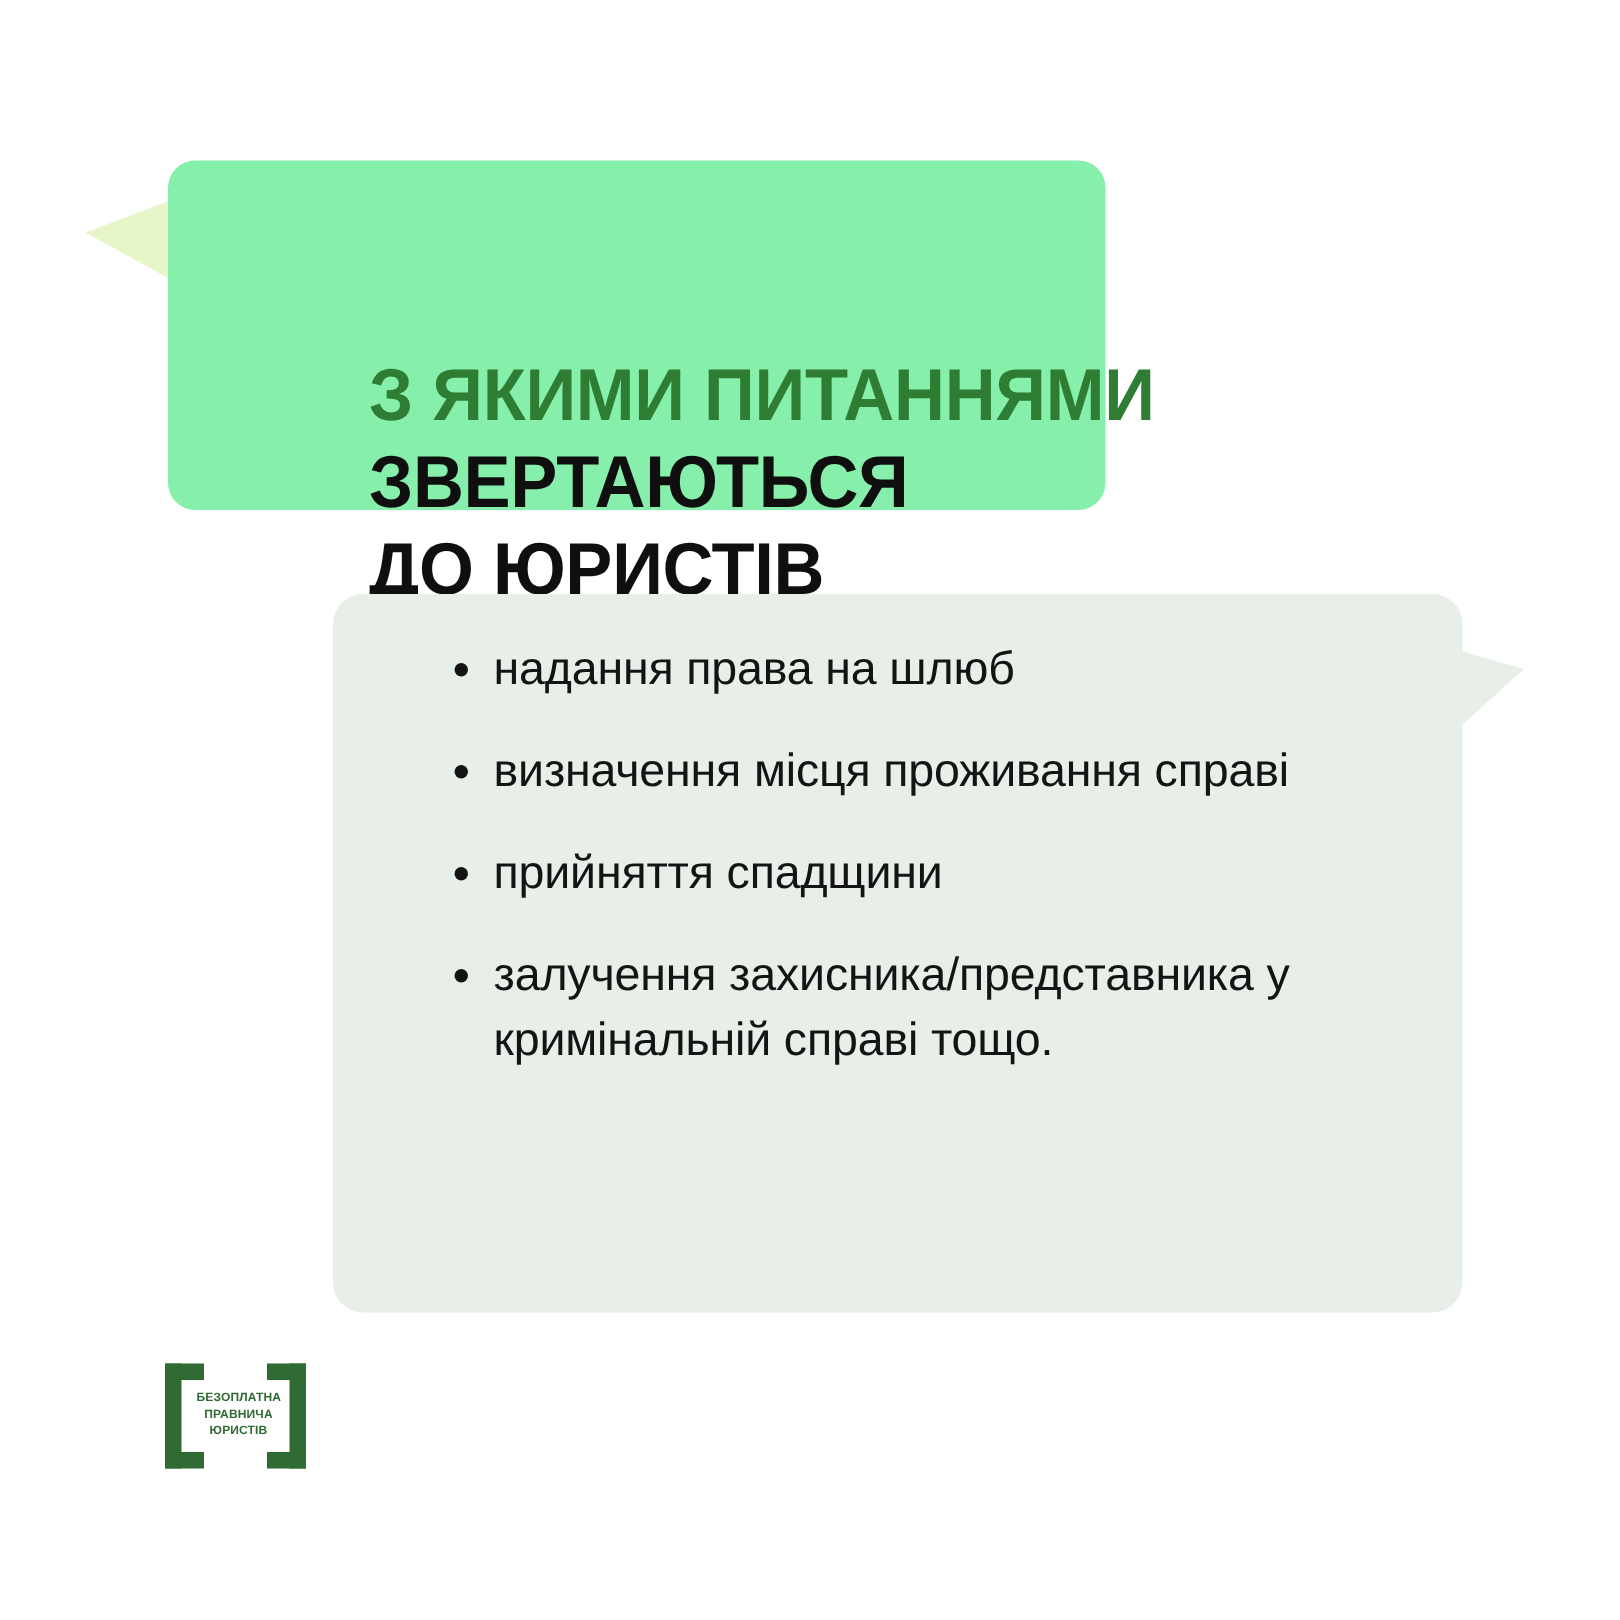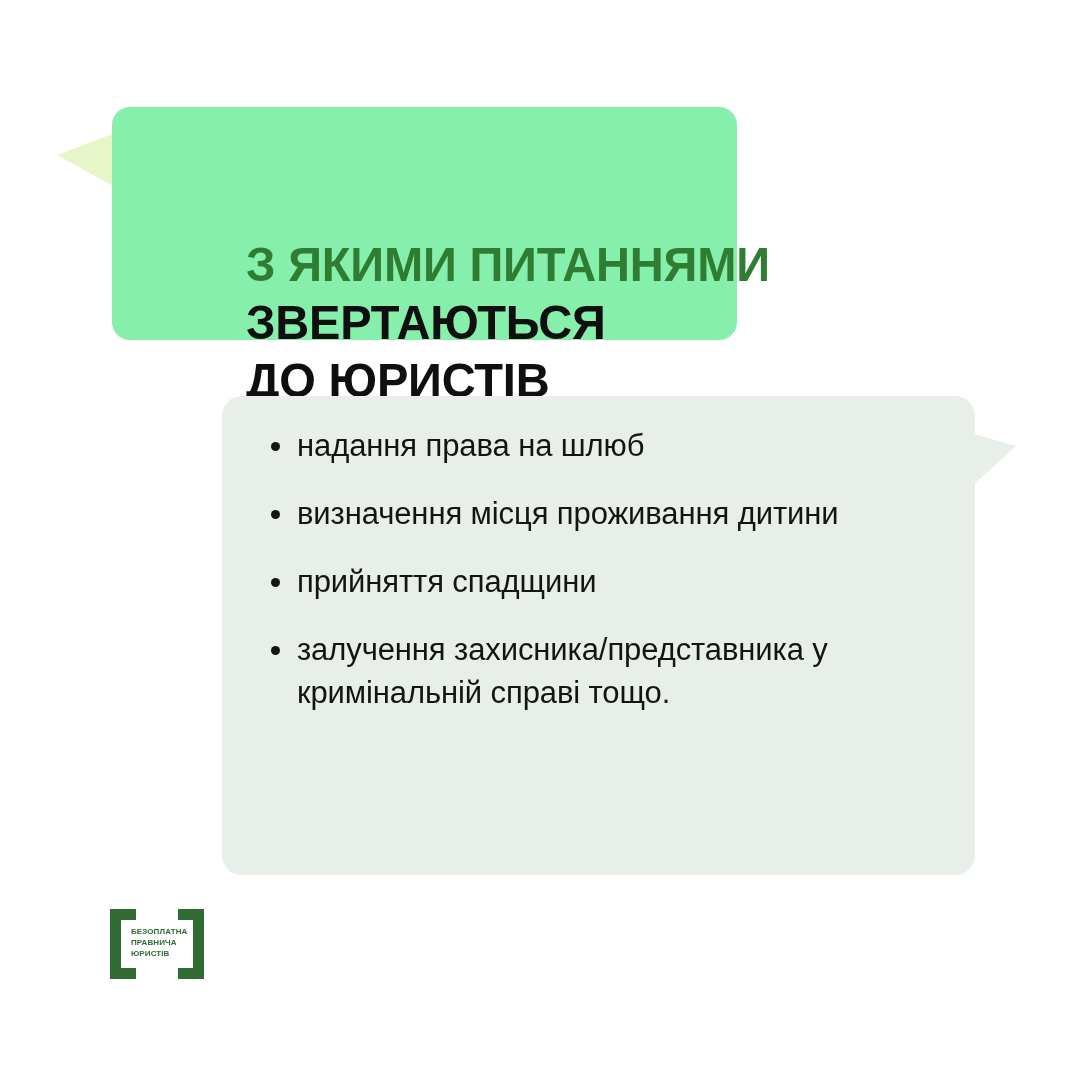--- a/index.html
+++ b/index.html
@@ -72,21 +72,21 @@
     top: 434px;
     width: 0;
     height: 0;
     border-top: 12px solid transparent;
     border-bottom: 38px solid transparent;
     border-left: 42px solid #e8efe9;
   }
 
   #bullet-list {
     position: absolute;
-    left: 268px;
+    left: 300px;
     top: 424px;
     width: 680px;
     margin: 0;
     padding: 0;
     list-style: none;
   }
   .bullet-item {
     position: relative;
     padding-left: 29px;
     margin-bottom: 25px;
@@ -132,20 +132,21 @@
   }
   .logo-bracket.right {
     right: 0;
     border-right: 11px solid #2f6b33;
   }
   #logo-text {
     position: absolute;
     left: 21px;
     top: 17px;
     width: 56px;
+    text-align: center;
   }
   .logo-line {
     display: block;
     color: #2f6b33;
     font-family: "Liberation Sans", sans-serif;
     font-weight: 700;
     font-size: 8px;
     line-height: 11px;
     letter-spacing: 0.1px;
     white-space: nowrap;
@@ -160,21 +161,21 @@
     <span class="title-line accent">З ЯКИМИ ПИТАННЯМИ</span>
     <span class="title-line dark">ЗВЕРТАЮТЬСЯ</span>
     <span class="title-line dark">ДО ЮРИСТІВ</span>
   </div>
 </div>
 
 <div id="list-bubble-tail"></div>
 <div id="list-bubble"></div>
 <ul id="bullet-list">
   <li class="bullet-item">надання права на шлюб</li>
-  <li class="bullet-item">визначення місця проживання дитини</li>
+  <li class="bullet-item">визначення місця проживання справі</li>
   <li class="bullet-item">прийняття спадщини</li>
   <li class="bullet-item">залучення захисника/представника у кримінальній справі тощо.</li>
 </ul>
 
 <div id="logo">
   <span class="logo-bracket left"></span>
   <span class="logo-bracket right"></span>
   <div id="logo-text">
     <span class="logo-line">БЕЗОПЛАТНА</span>
     <span class="logo-line">ПРАВНИЧА</span>

